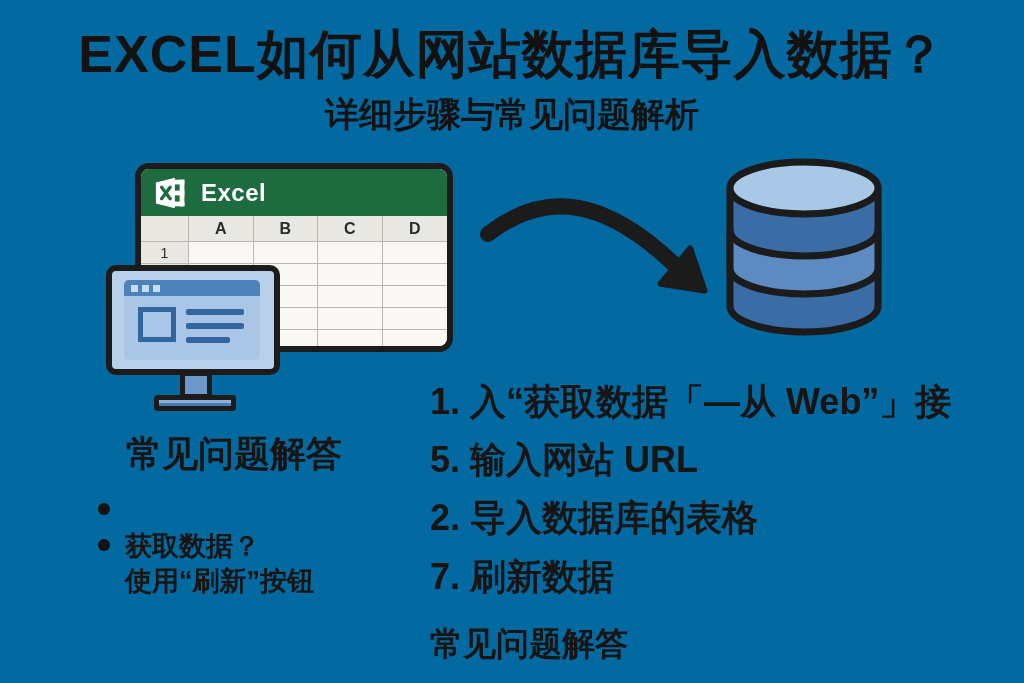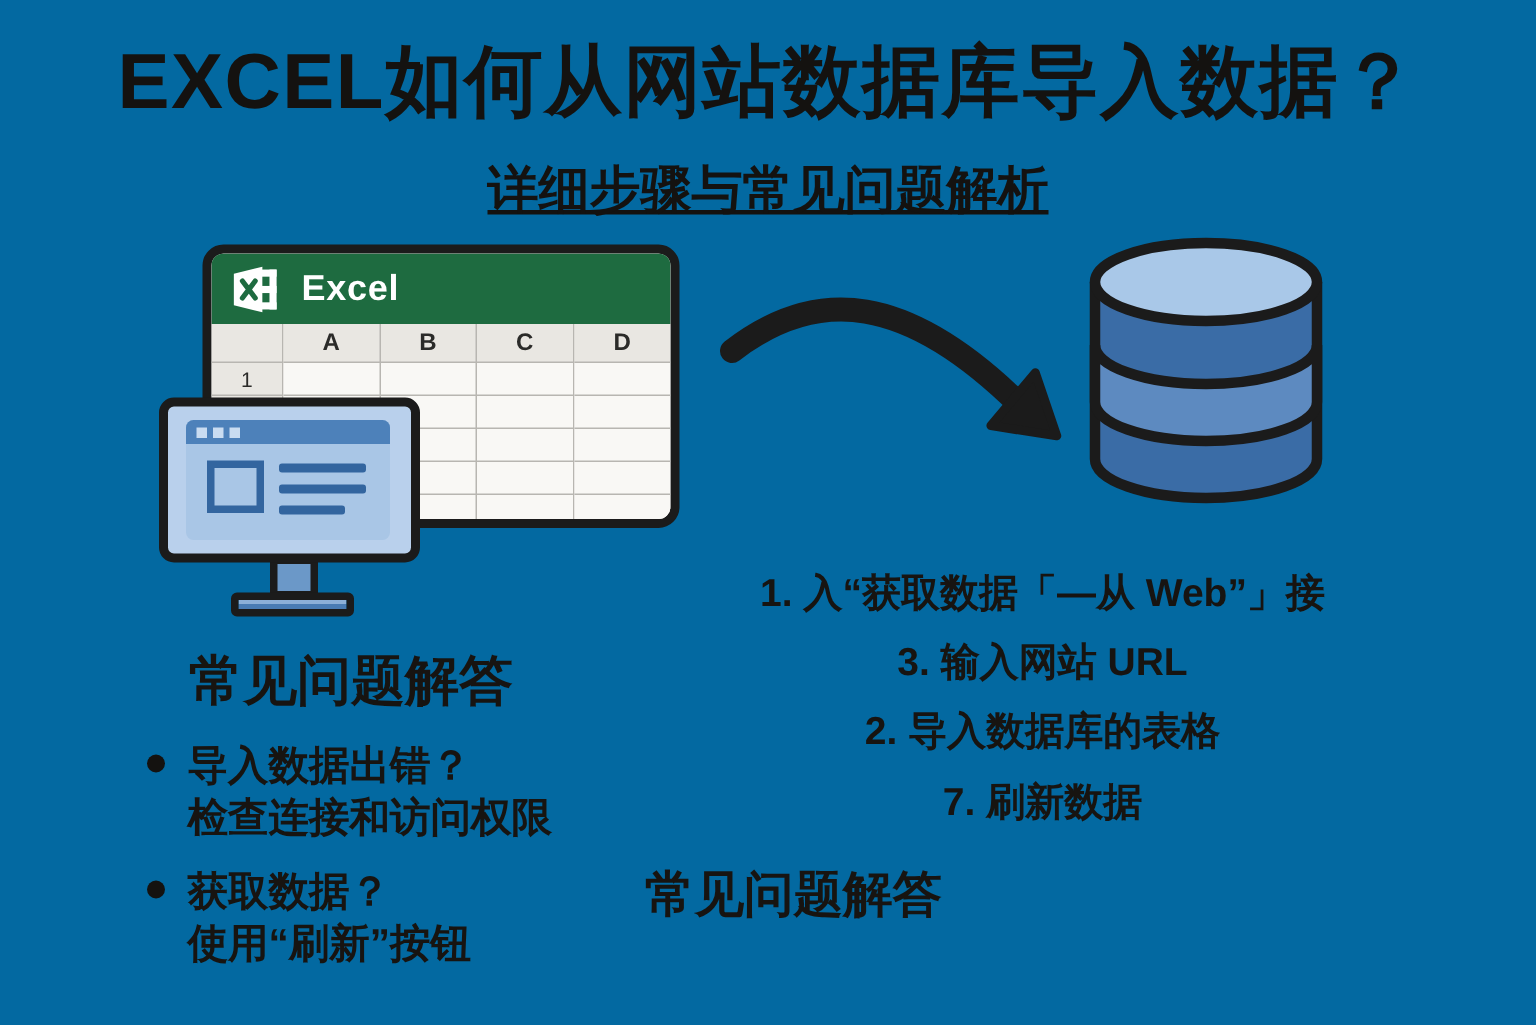--- a/index.html
+++ b/index.html
@@ -9,22 +9,22 @@
     background:#0369a1; overflow:hidden; margin:0 auto;
     color:#171411;
   }
   
   .title {
     position:absolute; top:20px; left:0; width:100%;
     text-align:center; font-size:52px; font-weight:900;
     letter-spacing:1px; color:#141210;
   }
   .subtitle {
-    position:absolute; top:104px; left:0; width:100%;
-    text-align:center; font-size:34px; font-weight:800; color:#141210;text-decoration:underline;
+    position:absolute; top:92px; left:0; width:100%;
+    text-align:center; font-size:34px; font-weight:800; color:#141210;
   }
   
   .excel-window {
     position:absolute; left:135px; top:163px; width:318px; height:189px;
     border:6px solid #1b1b1b; border-radius:14px; background:#f9f8f5;
     overflow:hidden; z-index:1;
   }
   .excel-header {
     height:47px; background:#1e6b40; display:flex; align-items:center;
     padding-left:13px; gap:9px;
@@ -74,21 +74,21 @@
   .monitor-base {
     position:absolute; left:48px; top:130px; width:82px; height:16px;
     background:linear-gradient(#8db0d8 45%, #4a7cb4 45%);
     border:5px solid #1b1b1b; border-radius:4px;
   }
   
   .arrow-svg { position:absolute; left:470px; top:182px; z-index:0; }
   .db-svg { position:absolute; left:720px; top:158px; }
   
   .steps { position:absolute; left:430px; top:380px; width:530px; }
-  .step { font-size:26px; font-weight:700; line-height:1.2; margin-bottom:15px; white-space:nowrap;text-align:center; }
+  .step { font-size:36px; font-weight:700; line-height:1.2; margin-bottom:15px; white-space:nowrap; }
   .steps-heading { font-size:33px; font-weight:800; margin-top:24px; }
   
   .faq { position:absolute; left:96px; top:430px; width:340px; }
   .faq-heading { font-size:36px; font-weight:800; margin:0 0 14px 30px; }
   .faq-item { display:flex; gap:15px; margin-bottom:14px; }
   .dot { width:12px; height:12px; border-radius:50%; background:#141210; margin-top:10px; flex:none; margin-left:2px; }
   .faq-q, .faq-a { font-size:27px; font-weight:700; line-height:1.3; white-space:nowrap; }
 </style>
 </head>
 <body>
@@ -177,34 +177,30 @@
   </div>
 
   <svg class="db-svg" width="168" height="186" viewBox="0 0 168 186">
     <path d="M 10,30 L 10,148 A 74,26 0 0 0 158,148 L 158,30" fill="#3a6ca6" stroke="#1b1b1b" stroke-width="7"></path>
     <path d="M 10,72 A 74,26 0 0 0 158,72 L 158,110 A 74,26 0 0 1 10,110 Z" fill="#5d8ac0" stroke="#1b1b1b" stroke-width="7"></path>
     <ellipse cx="84" cy="30" rx="74" ry="26" fill="#a9c8e8" stroke="#1b1b1b" stroke-width="7"></ellipse>
   </svg>
 
   <div class="steps">
     <div class="step">1. 入“获取数据「—从 Web”」接</div>
-    <div class="step">3. 输入网站 URL</div>
+    <div class="step">5. 输入网站 URL</div>
     <div class="step">2. 导入数据库的表格</div>
     <div class="step">7. 刷新数据</div>
     <div class="steps-heading">常见问题解答</div>
   </div>
 
   <div class="faq">
     <div class="faq-heading">常见问题解答</div>
     <div class="faq-item">
       <div class="dot"></div>
-      <div>
-        <div class="faq-q">导入数据出错？</div>
-        <div class="faq-a">检查连接和访问权限</div>
-      </div>
     </div>
     <div class="faq-item">
       <div class="dot"></div>
       <div>
         <div class="faq-q">获取数据？</div>
         <div class="faq-a">使用“刷新”按钮</div>
       </div>
     </div>
   </div>
 

